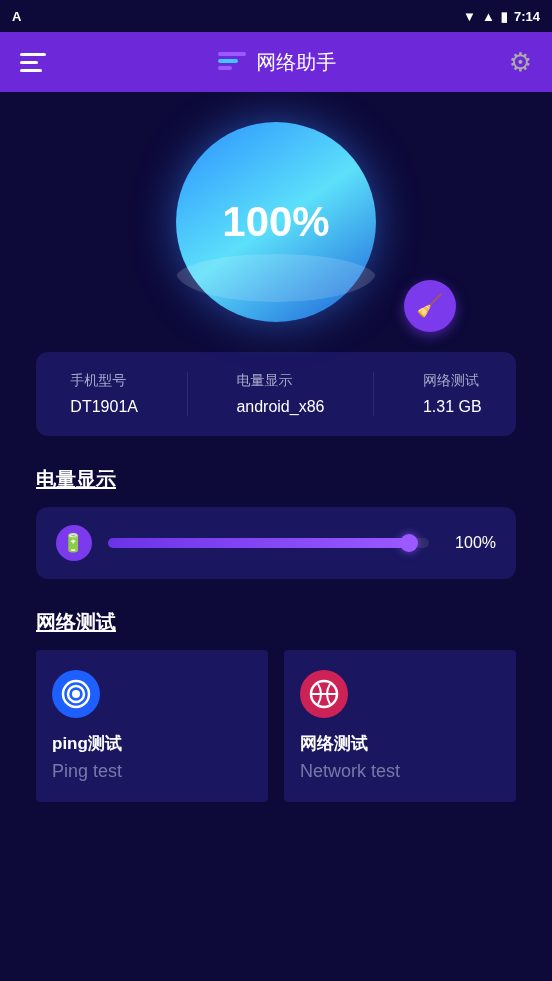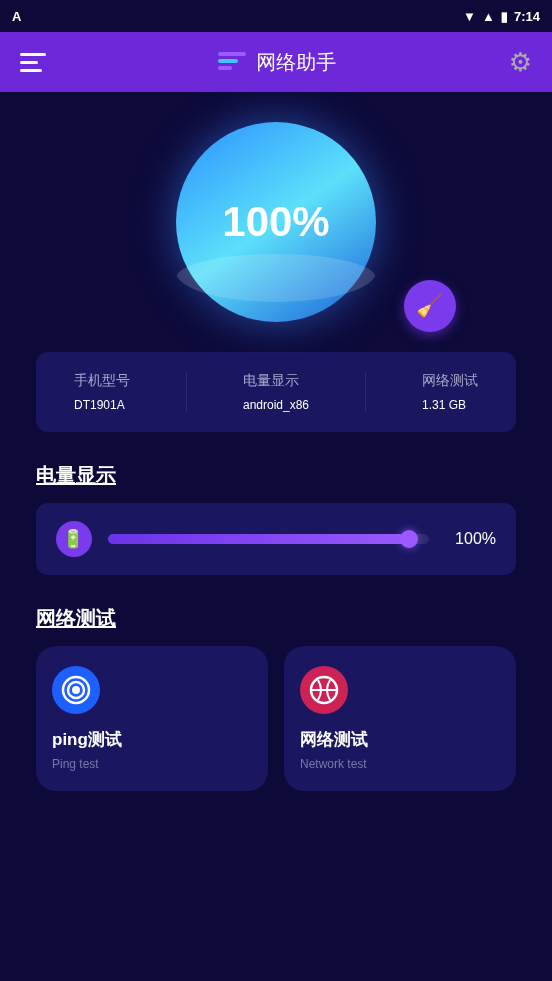--- a/index.html
+++ b/index.html
@@ -160,21 +160,21 @@
     .device-info-item {
       display: flex;
       flex-direction: column;
       gap: 8px;
     }
     .device-info-label {
       font-size: 14px;
       color: #aaa8cc;
     }
     .device-info-value {
-      font-size: 12px;
+      font-size: 16px;
       color: #fff;
       font-weight: 500;
     }
     .device-info-divider {
       width: 1px;
       background: #2e2b6a;
       align-self: stretch;
     }
 
     
@@ -242,21 +242,21 @@
 
     
     .network-cards {
       display: flex;
       gap: 16px;
       margin-bottom: 30px;
     }
     .network-card {
       flex: 1;
       background: #1a1660;
-      border-radius: 20px;
+      border-radius: 4px;
       padding: 20px 16px;
       display: flex;
       flex-direction: column;
       align-items: flex-start;
       gap: 6px;
       cursor: pointer;
       position: relative;
     }
     .network-card-icon-wrap {
       width: 48px;
@@ -268,21 +268,21 @@
       margin-bottom: 8px;
     }
     .ping-icon-wrap { background: #1e5fff; }
     .network-icon-wrap { background: #cc2255; }
     .network-card-title {
       font-size: 17px;
       font-weight: bold;
       color: #fff;
     }
     .network-card-subtitle {
-      font-size: 12px;
+      font-size: 18px;
       color: #7a78aa;
     }
   </style>
 </head>
 <body>
 
 <div class="status-bar">
   <div class="status-bar-left">A</div>
   <div class="status-bar-right">
     <span style="font-size:13px;">▼</span>

